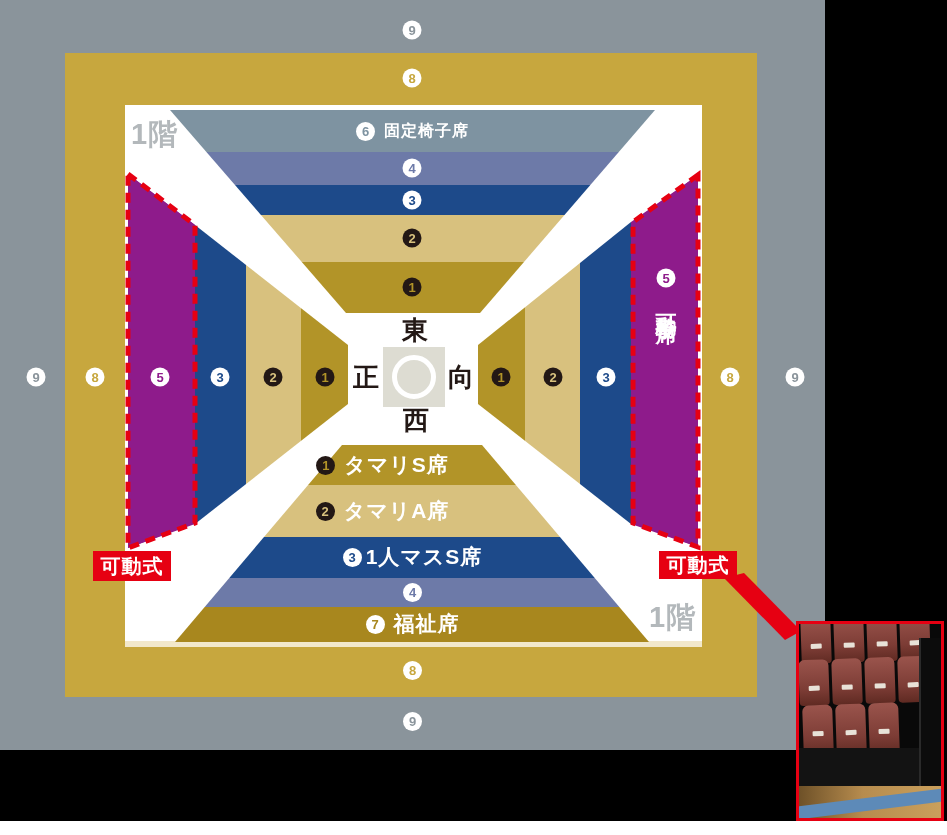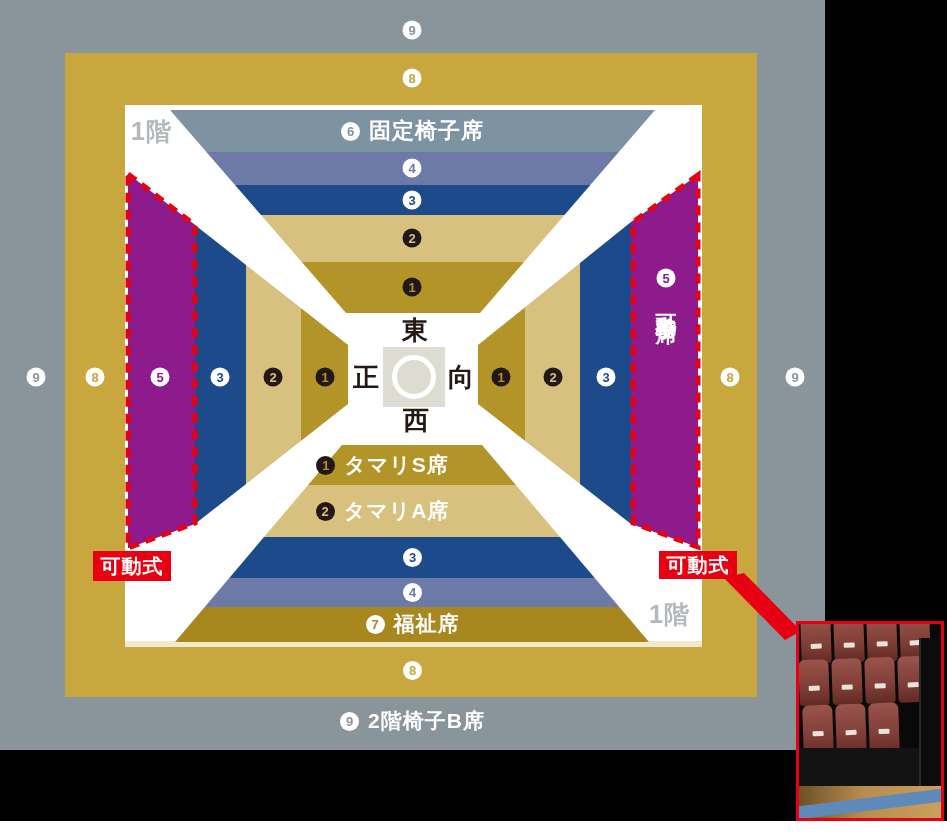--- a/index.html
+++ b/index.html
@@ -22,21 +22,21 @@
             justify-content:center; font-weight:bold; font-size:13px; line-height:19px; flex:0 0 auto; }
   .c-black { background:#231815; }
   .c-white { background:#ffffff; }
   .d1{color:#b29428}.d2{color:#d8c17e}.d3{color:#1d4a8a}.d4{color:#6d7aa8}
   .d5{color:#8e1b8b}.d6{color:#7e93a1}.d7{color:#a8871e}.d8{color:#c7a73e}.d9{color:#8a949b}
   .abs-c { position:absolute; transform:translate(-50%,-50%); z-index:10; }
   .lrow { position:absolute; left:0; width:825px; display:flex; justify-content:center;
           align-items:center; z-index:10; }
   .rwrap { display:inline-flex; align-items:center; gap:9px; position:relative; }
   .rlabel { color:#ffffff; font-weight:bold; font-size:21px; letter-spacing:1px; white-space:nowrap; }
-  .floor-tag { position:absolute; color:#b3b8bb; font-size:25px; font-weight:bold; z-index:9;
+  .floor-tag { position:absolute; color:#b3b8bb; font-size:29px; font-weight:bold; z-index:9;
                letter-spacing:1px; }
   .movable-box { position:absolute; background:#e60012; color:#ffffff; font-weight:bold; font-size:20px;
                  display:flex; align-items:center; justify-content:center; z-index:11; letter-spacing:1px; }
   .vlabel { position:absolute; transform:translateX(-50%); writing-mode:vertical-rl; text-orientation:upright;
             color:#ffffff; font-weight:bold; font-size:21px; line-height:1.05; z-index:10; letter-spacing:2px; }
   
   .photo { position:absolute; left:796px; top:621px; width:148px; height:200px; border:3px solid #e60012;
            background:#090909; z-index:20; overflow:hidden; }
   .ph-floor { position:absolute; bottom:0; left:0; width:100%; height:32px;
               background:linear-gradient(90deg,#6e5128,#b78c4e 45%,#caa05c); }
@@ -132,38 +132,39 @@
     <span class="circle c-white d3 abs-c" style="left:606px;top:377px">3</span>
     <span class="circle c-white d8 abs-c" style="left:730px;top:377px">8</span>
     <span class="circle c-white d9 abs-c" style="left:795px;top:377px">9</span>
 
     <span class="circle c-white d5 abs-c" style="left:666px;top:278px">5</span>
     <div class="vlabel" style="left:666px;top:297px">可動椅子席</div>
 
     <div class="lrow" style="top:117px;height:28px">
       <span class="rwrap">
           <span class="circle c-white d6">6</span>
-      <span class="rlabel" style="font-size:22px">固定椅子席</span>
+      <span class="rlabel" style="font-size:16px">固定椅子席</span>
         </span>
     </div>
     <div class="lrow" style="top:451px;height:28px">
       <span class="rwrap" style="left:-30px">
           <span class="circle c-black d1">1</span>
       <span class="rlabel">タマリS席</span>
         </span>
     </div>
     <div class="lrow" style="top:497px;height:28px">
       <span class="rwrap" style="left:-30px">
           <span class="circle c-black d2">2</span>
       <span class="rlabel">タマリA席</span>
         </span>
     </div>
     <div class="lrow" style="top:543px;height:28px">
       <span class="rwrap" style="gap:4px">
           <span class="circle c-white d3">3</span>
+      <span class="rlabel">1人マスS席</span>
         </span>
     </div>
     <div class="lrow" style="top:578px;height:28px">
       <span class="rwrap" style="gap:4px">
           <span class="circle c-white d4">4</span>
         </span>
     </div>
     <div class="lrow" style="top:610px;height:28px">
       <span class="rwrap">
           <span class="circle c-white d7">7</span>
@@ -171,21 +172,20 @@
         </span>
     </div>
     <div class="lrow" style="top:656px;height:28px">
       <span class="rwrap">
           <span class="circle c-white d8">8</span>
         </span>
     </div>
     <div class="lrow" style="top:707px;height:28px">
       <span class="rwrap">
           <span class="circle c-white d9">9</span>
-      <span class="rlabel">2階椅子B席</span>
         </span>
     </div>
 
     <div class="movable-box" style="left:93px;top:551px;width:78px;height:30px">可動式</div>
     <div class="movable-box" style="left:659px;top:551px;width:78px;height:28px">可動式</div>
   </div>
 
   <div class="photo">
     <div class="srow" style="left:2px;top:-8px">
       <div class="seat"></div>

